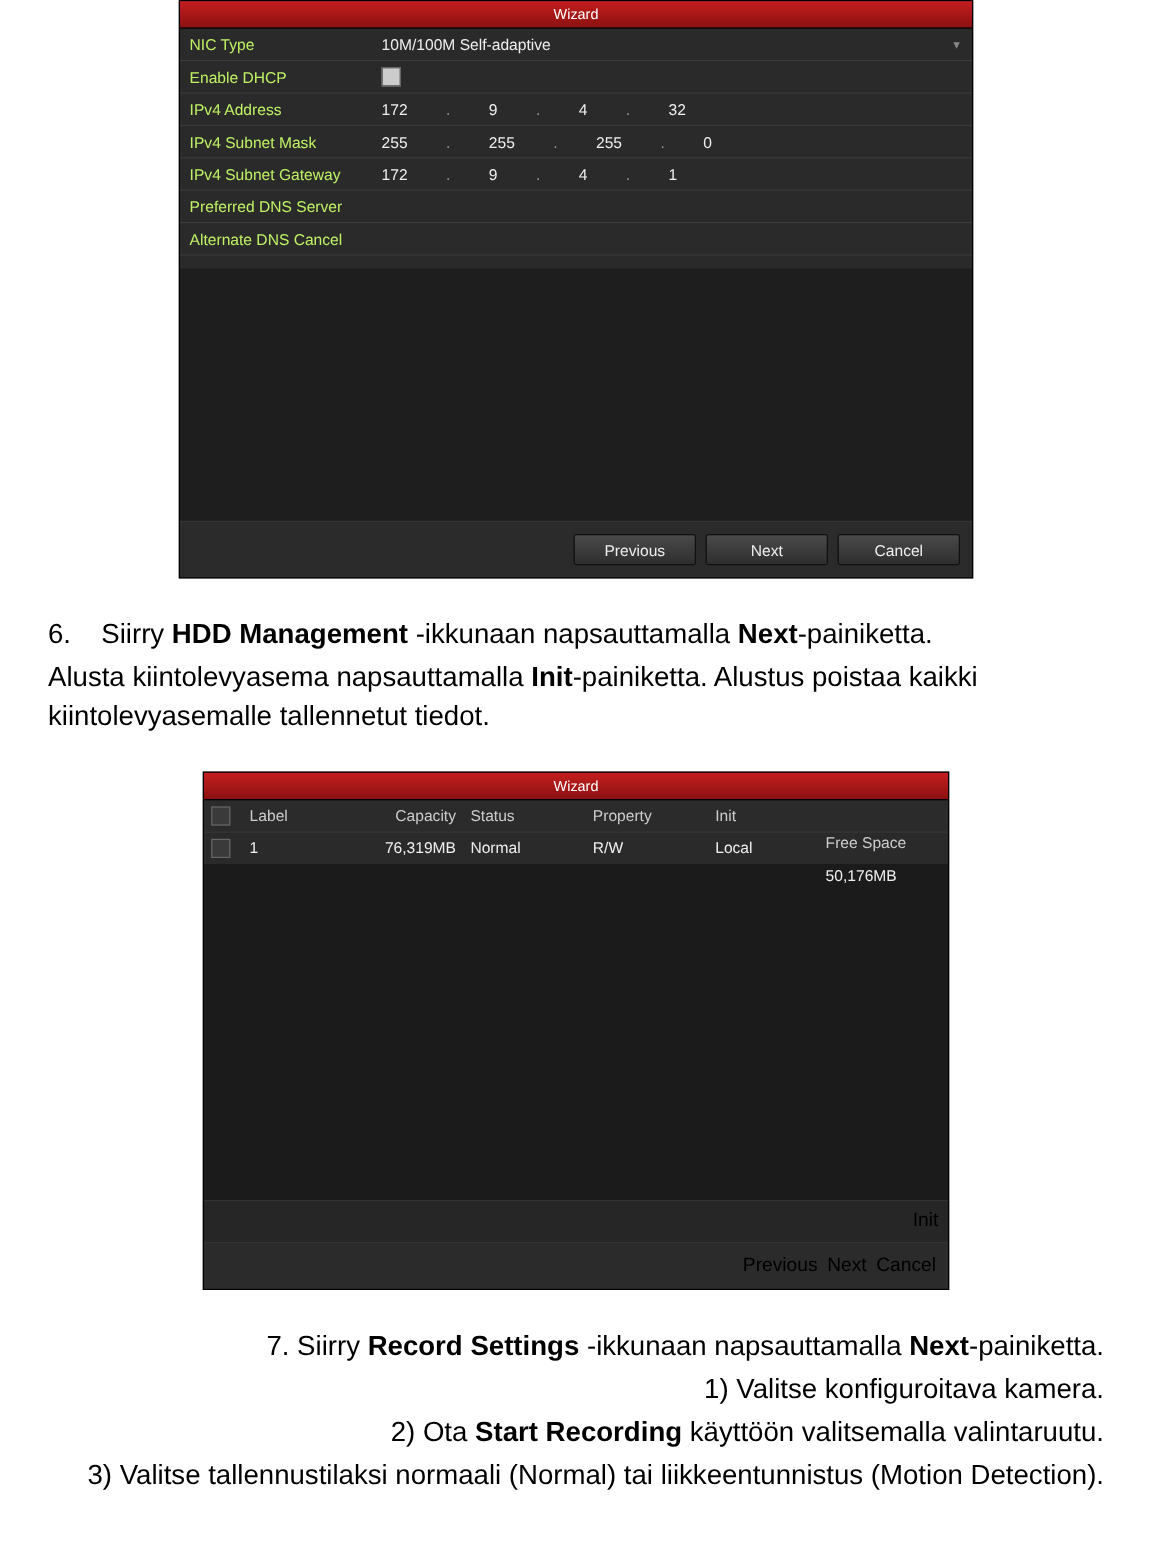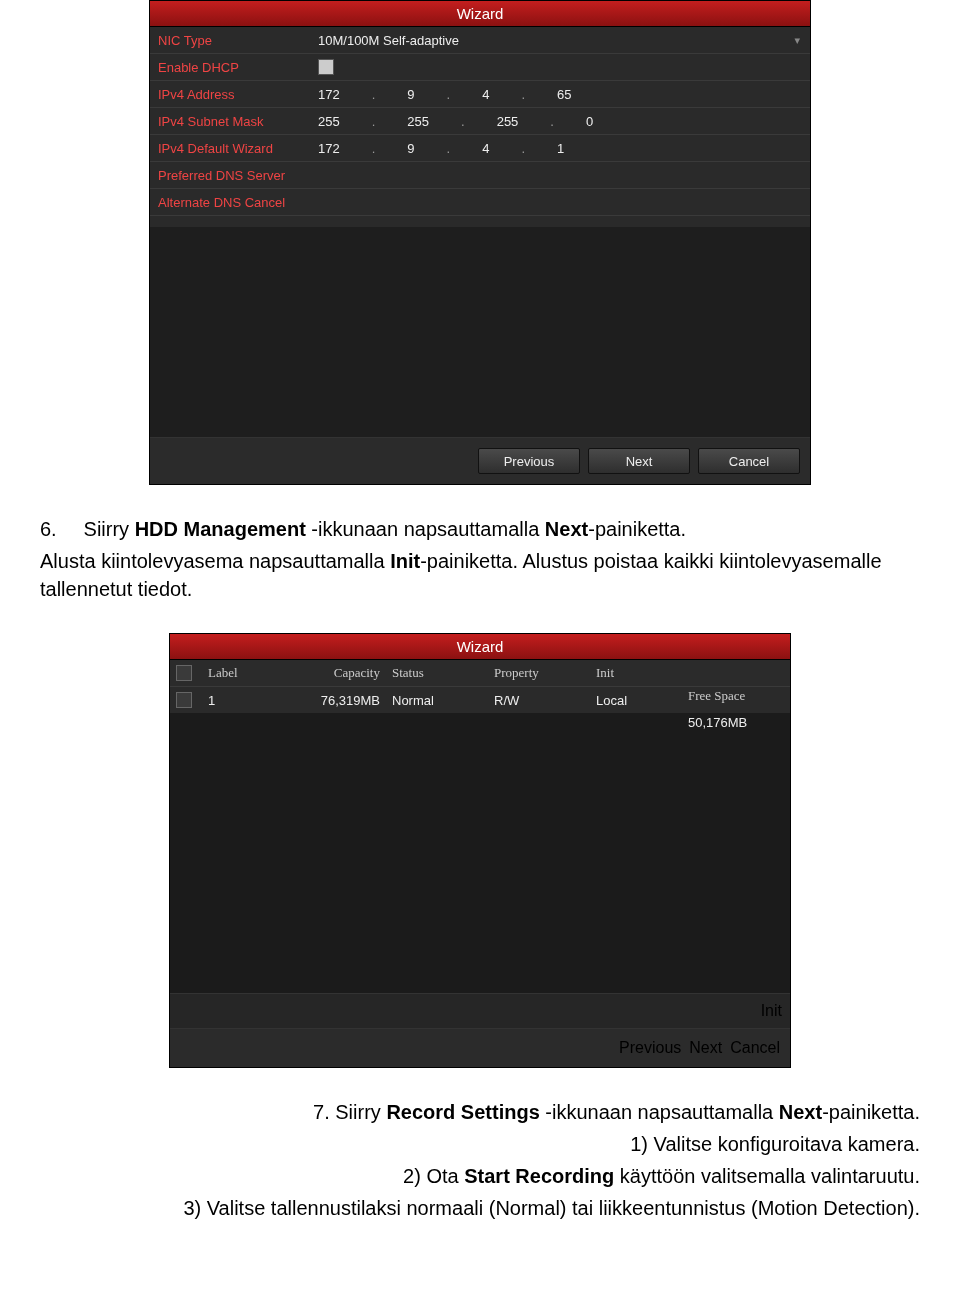--- a/index.html
+++ b/index.html
@@ -16,39 +16,39 @@
     margin: 0 auto 30px auto;
     width: 660px;
     background: #1a1a1a;
     border: 1px solid #000;
   }
   .titlebar {
     background: linear-gradient(#c41e1e, #8b1111);
     color: #fff;
     text-align: center;
     padding: 4px 0;
-    font-size: 15px;
+    font-size: 12px;
     border-bottom: 1px solid #000;
   }
   .form-area {
     background: #2a2a2a;
     padding: 0;
     min-height: 200px;
   }
   .form-row {
     display: flex;
     align-items: center;
     border-bottom: 1px solid #3a3a3a;
     height: 26px;
     font-size: 13px;
   }
   .form-label {
     width: 160px;
     padding-left: 8px;
-    color: #ef4444;
+    color: #bef264;
   }
   .form-value {
     flex: 1;
     color: #eee;
     display: flex;
     align-items: center;
     padding-right: 10px;
     gap: 28px;
   }
   .form-value .dot { margin: 0 4px; color:#999;}
@@ -100,21 +100,20 @@
     border:1px solid #000;
   }
   .table-head {
     display:flex;
     color:#ccc;
     font-size:13px;
     background:#2b2b2b;
     border-bottom:1px solid #3a3a3a;
     height:26px;
     align-items:center;
-    font-family:Liberation Serif, serif;
   }
   .table-head div, .table-row div {
     padding:0 6px;
   }
   .col-check{width:20px;display:flex;align-items:center;}
   .col-label{width:60px;}
   .col-cap{width:100px;text-align:right;}
   .col-stat{width:90px;}
   .col-prop{width:90px;}
   .col-type{width:80px;}
@@ -143,21 +142,21 @@
     padding:10px;
     display:flex;
     justify-content:flex-end;
     gap:8px;
     border-top:1px solid #333;
   }
   
   .doctext {
     width: 880px;
     margin: 0 auto;
-    font-size: 20px;
+    font-size: 23px;
     color:#000;
     line-height:1.4;
     padding: 0 40px;
   }
   .doctext .num { display:inline-block; width:38px;}
   .doctext p { margin:4px 0;}
   .bold{font-weight:bold;}
   .section-6{margin:20px 0 30px 0;}
   .section-7{margin:20px 0 30px 0;text-align:right;}
   .sub{margin-left:58px;}
@@ -186,37 +185,37 @@
       </div>
       <div class="form-row">
         <div class="form-label">IPv4 Address</div>
         <div class="form-value">
           <span>172</span>
             <span class="dot">.</span>
           <span>9</span>
             <span class="dot">.</span>
           <span>4</span>
             <span class="dot">.</span>
-          <span>65</span>
+          <span>32</span>
         </div>
       </div>
       <div class="form-row">
         <div class="form-label">IPv4 Subnet Mask</div>
         <div class="form-value">
           <span>255</span>
             <span class="dot">.</span>
           <span>255</span>
             <span class="dot">.</span>
           <span>255</span>
             <span class="dot">.</span>
           <span>0</span>
         </div>
       </div>
       <div class="form-row">
-        <div class="form-label">IPv4 Default Wizard</div>
+        <div class="form-label">IPv4 Subnet Gateway</div>
         <div class="form-value">
           <span>172</span>
             <span class="dot">.</span>
           <span>9</span>
             <span class="dot">.</span>
           <span>4</span>
             <span class="dot">.</span>
           <span>1</span>
         </div>
       </div>

